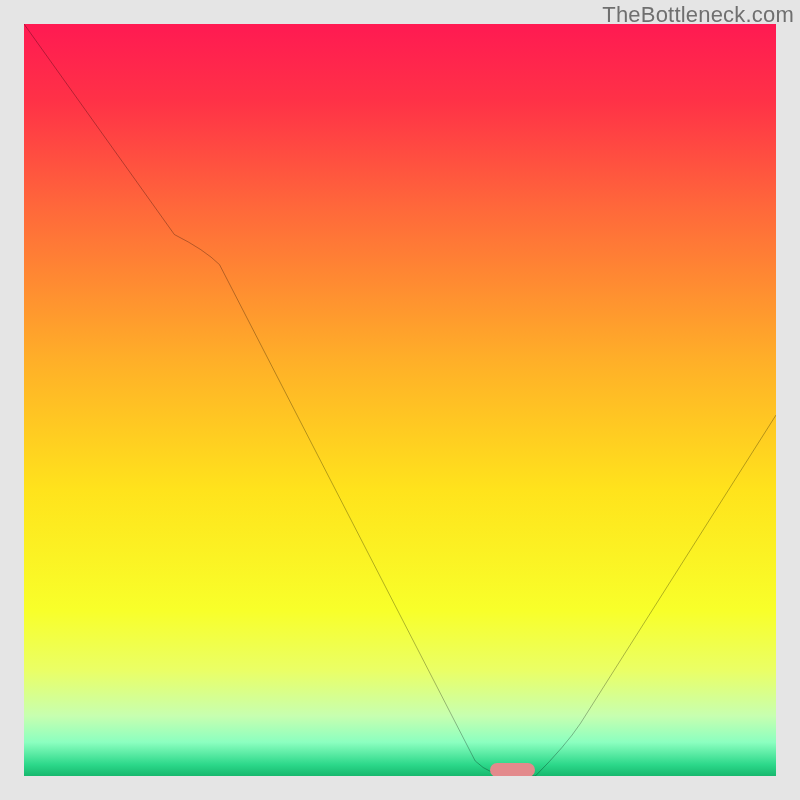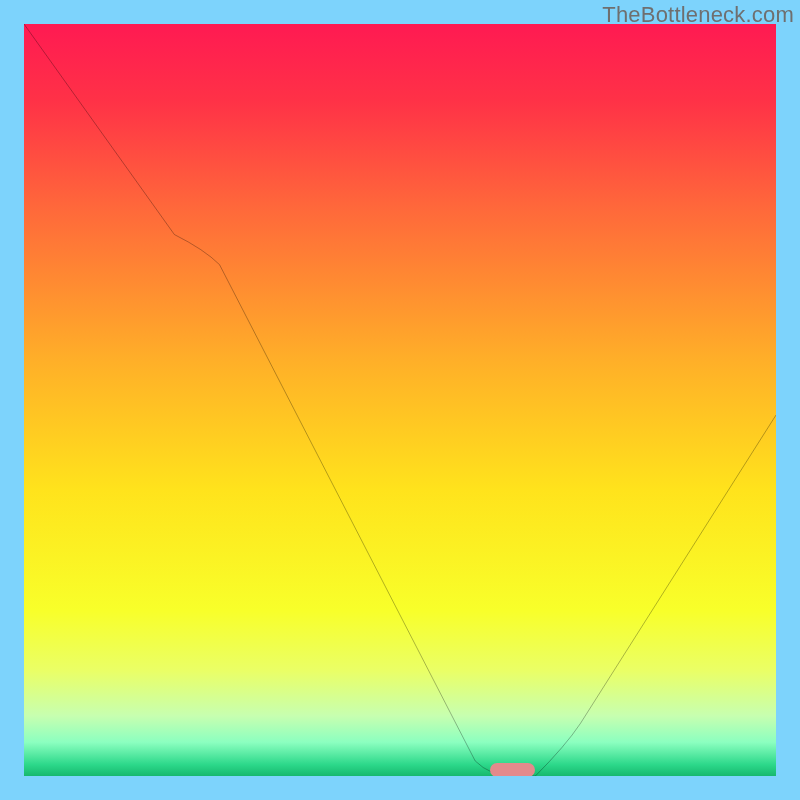--- a/index.html
+++ b/index.html
@@ -10,21 +10,21 @@
     background: #000;
     overflow: hidden;
     font-family: Arial, Helvetica, sans-serif;
   }
   .frame {
     position: absolute;
     left: 0;
     top: 0;
     width: 800px;
     height: 800px;
-    background: #7dd3fc;
+    background: #e5e5e5;
   }
   .plot-area {
     position: absolute;
     left: 24px;
     top: 24px;
     width: 752px;
     height: 752px;
     overflow: hidden;
   }
   .gradient-bg {

